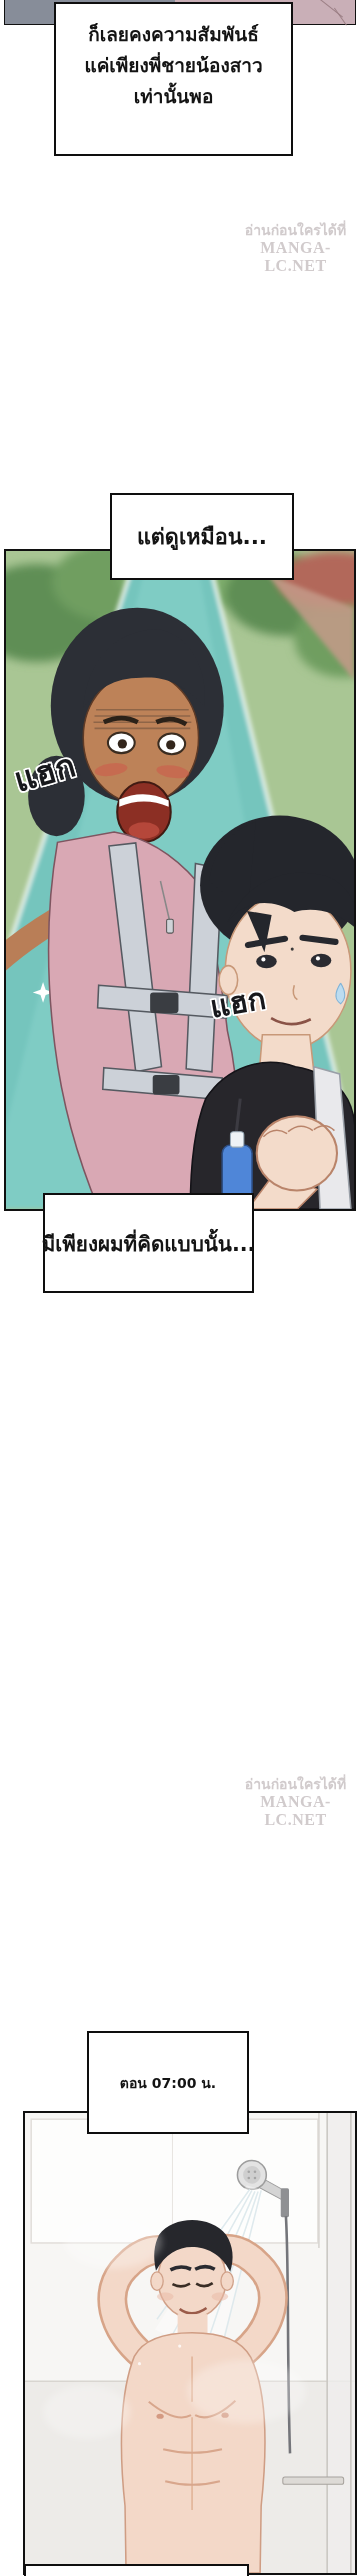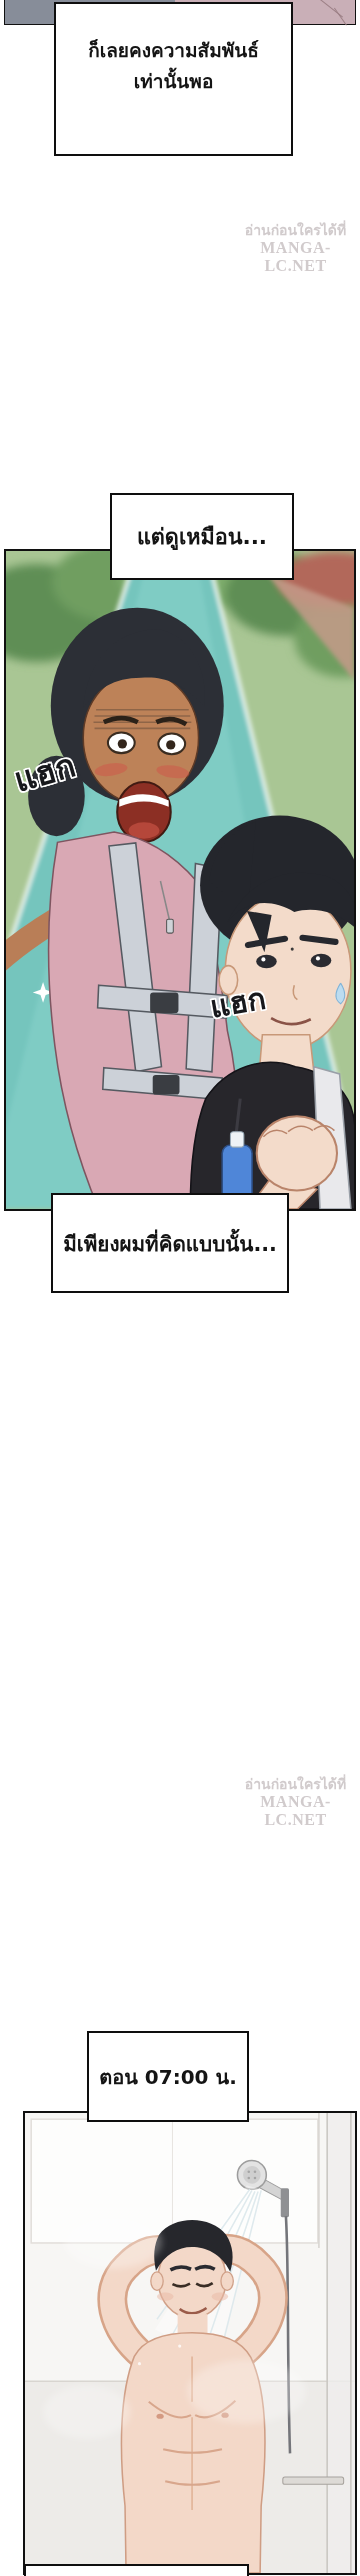--- a/index.html
+++ b/index.html
@@ -35,20 +35,21 @@
   <div id="top-strip" class="abs">
     <div class="half" style="left:0;width:170px;background:#878d99;"></div>
     <div class="half" style="left:170px;right:0;background:#c9afb7;">
       <div class="crack" style="width:31px;right:9.3px;top:7.2px;transform:rotate(38deg);"></div>
       <div class="crack" style="width:20.6px;right:4.1px;top:15.5px;transform:rotate(55deg);"></div>
     </div>
   </div>
 
   <div class="nbox" style="left:54px;top:2.1px;width:239px;height:154px;font-size:19px;line-height:1.62;padding-bottom:27px;">
     <span class="ln">ก็เลยคงความสัมพันธ์</span>
+    <span class="ln">แค่เพียงพี่ชายน้องสาว</span>
     <span class="ln">เท่านั้นพอ</span>
   </div>
 
   <div class="wm" style="left:231px;top:223px;">
     <div class="wm1">อ่านก่อนใครได้ที่</div>
     <div class="wm2">MANGA-LC.NET</div>
   </div>
 
   <div class="nbox" style="left:86px;top:493px;width:184px;height:87px;font-size:21.6px;margin-left:24px;">
     <span class="ln">แต่ดูเหมือน...</span>
@@ -152,30 +153,30 @@
         <polygon points="470,1276 528,1198 604,1238 566,1276" fill="#f3dbca" stroke="#b9846a" stroke-width="3"></polygon>
         <ellipse cx="565" cy="1168" rx="78" ry="72" fill="#f3dbca" stroke="#b9846a" stroke-width="4"></ellipse>
         <path d="M500,1136 Q522,1114 546,1130 M548,1126 Q572,1106 596,1124 M598,1122 Q620,1106 638,1124" stroke="#b9846a" stroke-width="3" fill="none"></path>
       </g>
     </svg>
   </div>
 
   <div class="sfx" style="left:14.4px;top:746px;font-size:33px;transform:rotate(-16deg);">แฮก</div>
   <div class="sfx" style="left:210px;top:979px;font-size:30px;transform:rotate(-10deg);">แฮก</div>
 
-  <div class="nbox" style="left:43px;top:1193px;width:238px;height:100px;font-size:20.6px;margin-left:8px;">
+  <div class="nbox" style="left:43px;top:1193px;width:211px;height:100px;font-size:20.6px;">
     <span class="ln">มีเพียงผมที่คิดแบบนั้น...</span>
   </div>
 
   <div class="wm" style="left:231px;top:1777px;">
     <div class="wm1">อ่านก่อนใครได้ที่</div>
     <div class="wm2">MANGA-LC.NET</div>
   </div>
 
-  <div class="nbox" style="left:87px;top:2031px;width:162px;height:91px;font-size:20px;">
+  <div class="nbox" style="left:87px;top:2031px;width:162px;height:103px;font-size:14px;">
     <span class="ln">ตอน 07:00 น.</span>
   </div>
 
   <div class="panel" style="left:23px;top:2111px;width:334px;height:464px;">
     <svg viewBox="0 0 640 892" preserveAspectRatio="none">
       <defs>
           <filter id="b6">
             <feGaussianBlur stdDeviation="7"></feGaussianBlur>
           </filter>
         </defs>

